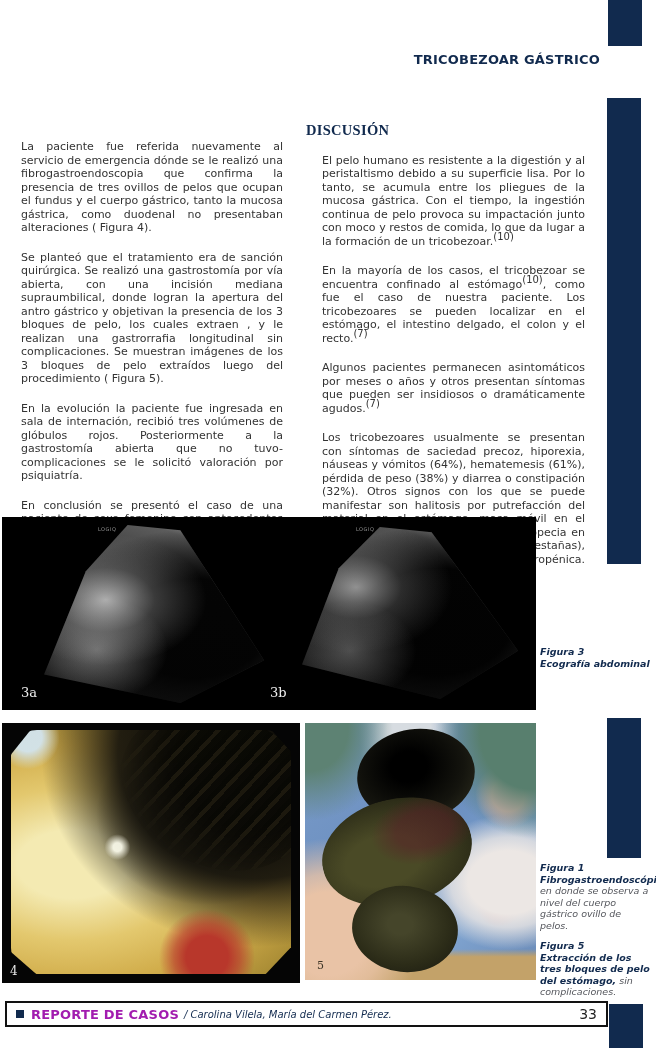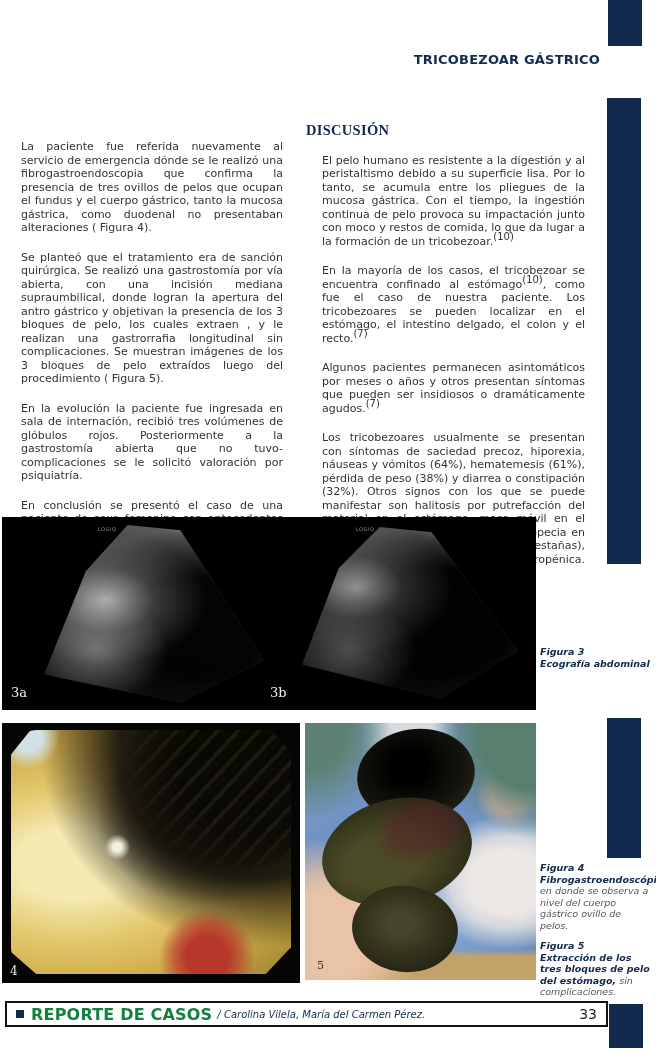--- a/index.html
+++ b/index.html
@@ -79,21 +79,21 @@
      font-family:"DejaVu Serif","Liberation Serif",serif;}
   
   .cap{left:540px;width:112px;font-size:9.5px;line-height:11.5px;color:#54565c;
        font-style:italic;}
   .cap b{color:#112a4e;font-style:italic;}
   .cap .capline{display:block;}
   
   .foot{left:5px;top:1001px;width:581px;height:22px;border:2px solid #121212;
         display:flex;align-items:center;padding:0 9px;background:#fff;}
   .foot .sq{width:8px;height:8px;background:#112a4e;margin-right:7px;flex:none;}
-  .foot .sec{color:#15803d;font-weight:bold;font-size:16px;letter-spacing:.2px;white-space:nowrap;}
+  .foot .sec{color:#a21caf;font-weight:bold;font-size:13px;letter-spacing:.2px;white-space:nowrap;}
   .foot .auth{color:#112a4e;font-style:italic;font-size:10px;margin-left:5px;white-space:nowrap;}
   .foot .pg{margin-left:auto;font-size:14px;color:#222;}
 </style>
 </head>
 <body>
 
 <div class="abs navy" style="left:608px;top:0;width:34px;height:46px;"></div>
 <div class="abs navy" style="left:607px;top:98px;width:34px;height:466px;"></div>
 <div class="abs navy" style="left:607px;top:718px;width:34px;height:140px;"></div>
 <div class="abs navy" style="left:609px;top:1004px;width:34px;height:44px;"></div>
@@ -115,21 +115,21 @@
   <p class="gap"><span>En la mayoría de los casos, el tricobezoar se encuentra confinado al estómago</span><sup>(10)</sup><span>, como fue el caso de nuestra paciente. Los tricobezoares se pueden localizar en el estómago, el intestino delgado, el colon y el recto.</span><sup>(7)</sup></p>
   <p><span>Algunos pacientes permanecen asintomáticos por meses o años y otros presentan síntomas que pueden ser insidiosos o dramáticamente agudos.</span><sup>(7)</sup></p>
   <p><span>Los tricobezoares usualmente se presentan con síntomas de saciedad precoz, hiporexia, náuseas y vómitos (64%), hematemesis (61%), pérdida de peso (38%) y diarrea o constipación (32%). Otros signos con los que se puede manifestar son halitosis por putrefacción del material en el estómago, masa móvil en el epigastrio (70%), pérdida de pelo (alopecia en parches o alopecia de cejas y pestañas), sangre oculta en heces y anemia ferropénica.</span><sup>(9)</sup><span>.</span></p>
 </div>
 
 <div class="abs usstrip">
   <div class="cone coneA"></div>
   <div class="cone coneB"></div>
   <span class="logiq" style="left:96px;top:9px;">LOGIQ</span>
   <span class="logiq" style="left:354px;top:9px;">LOGIQ</span>
-  <span class="uslabel" style="left:9px;top:168px;">3a</span>
+  <span class="uslabel" style="left:19px;top:168px;">3a</span>
   <span class="uslabel" style="left:268px;top:168px;">3b</span>
 </div>
 
 <div class="abs endo">
   <div class="endoview">
     <div class="hairstreaks"></div>
   </div>
   <span class="endolabel">4</span>
 </div>
 
@@ -139,21 +139,21 @@
   <div class="ball ball3"></div>
   <span class="surglabel">5</span>
 </div>
 
 <div class="abs cap" style="top:646px;">
   <b class="capline">Figura 3</b>
   <b class="capline">Ecografía abdominal</b>
 </div>
 
 <div class="abs cap" style="top:862px;">
-  <b class="capline">Figura 4</b>
+  <b class="capline">Figura 1</b>
   <b class="capline">Fibrogastroendoscópia</b>
   <span>en donde se observa a nivel del cuerpo gástrico ovillo de pelos.</span>
 </div>
 
 <div class="abs cap" style="top:940px;">
   <b class="capline">Figura 5</b>
   <span><b>Extracción de los tres bloques de pelo del estómago,</b><span> sin complicaciones.</span></span>
 </div>
 
 <div class="abs foot">

